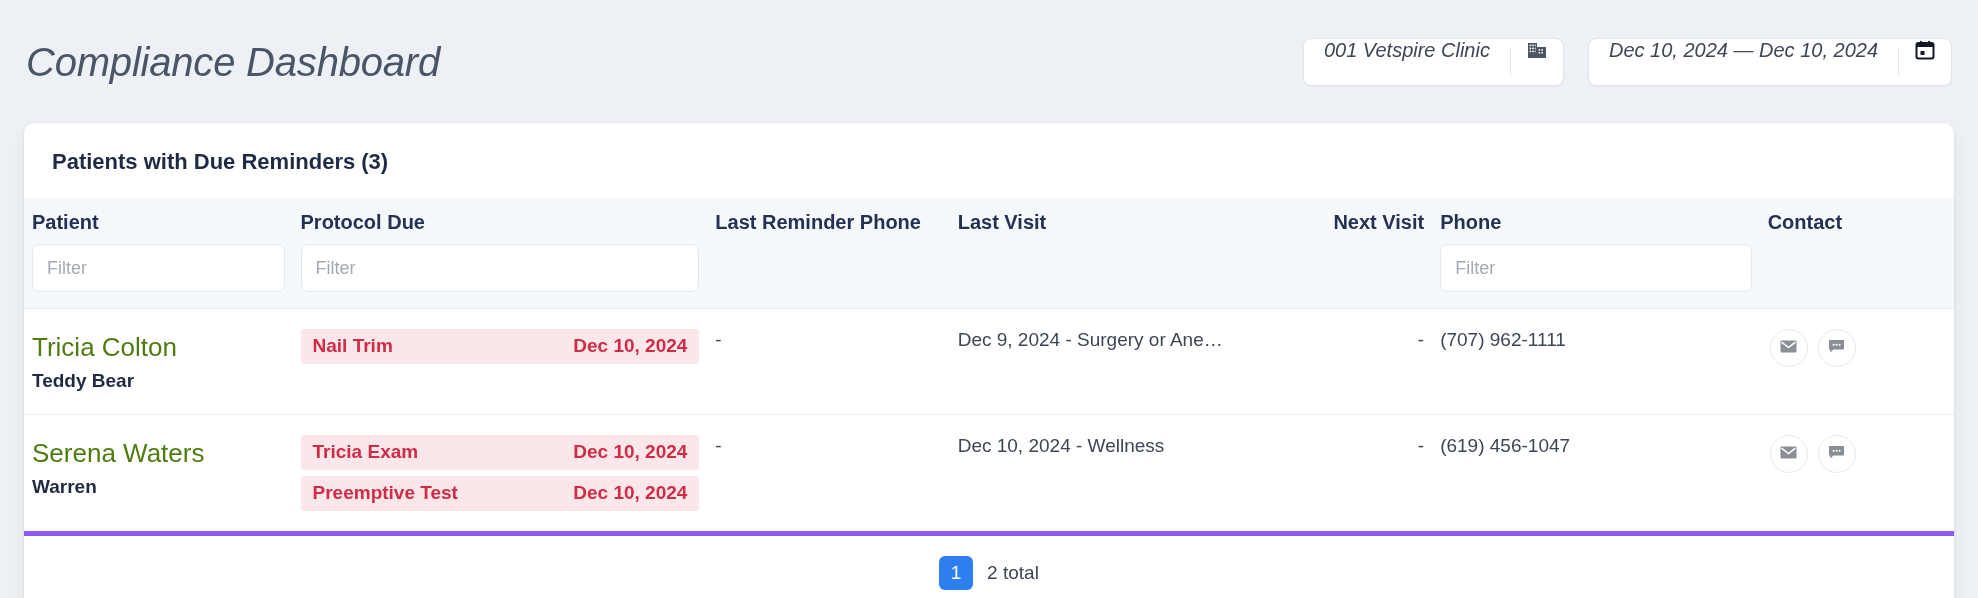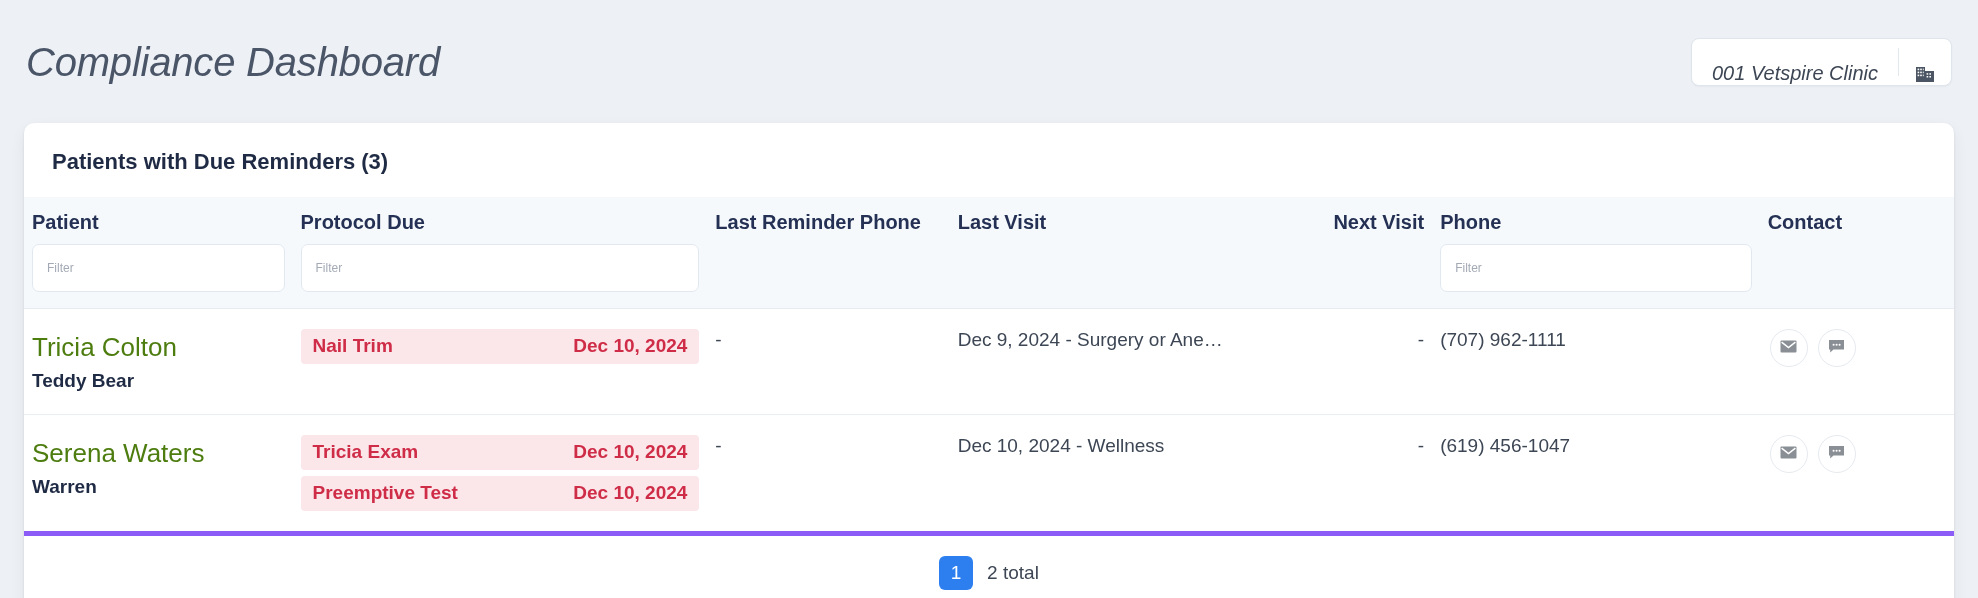--- a/index.html
+++ b/index.html
@@ -42,21 +42,21 @@
     align-items: center;
     gap: 24px;
   }
 
   .pill-control {
     height: 48px;
     background: #ffffff;
     border: 1px solid #dfe5ec;
     border-radius: 8px;
     display: flex;
-    align-items: flex-end;
+    align-items: flex-start;
     box-shadow: 0 1px 2px rgba(16,24,40,0.04);
   }
 
   .pill-control .ctl-text {
     font-size: 20px;
     color: #3d4654;
     padding: 0 20px;
     white-space: nowrap;
   }
 
@@ -113,21 +113,21 @@
     padding: 0 8px 16px 8px;
     border-bottom: 1px solid #e6ecf2;
   }
 
   .filter-input {
     width: 100%;
     height: 48px;
     border: 1px solid #e2e8f0;
     border-radius: 7px;
     background: #ffffff;
-    font-size: 12px;
+    font-size: 18px;
     font-family: "Liberation Sans", sans-serif;
     color: #3d4654;
     padding: 0 14px;
   }
   .filter-input::placeholder { color: #a4aab5; }
 
   .filter-spacer { height: 40px; }
 
   .grid tbody td {
     padding: 20px 8px;
@@ -268,20 +268,33 @@
             <rect x="6.2" y="11.6" width="1.6" height="1.6" fill="#ffffff"></rect>
             <rect x="8.8" y="11.6" width="0.9" height="1.6" fill="#ffffff"></rect>
             <rect x="12.6" y="10.2" width="1.6" height="1.5" fill="#ffffff"></rect>
             <rect x="15.4" y="10.2" width="1.6" height="1.5" fill="#ffffff"></rect>
             <rect x="12.6" y="13" width="1.6" height="1.5" fill="#ffffff"></rect>
             <rect x="15.4" y="13" width="1.6" height="1.5" fill="#ffffff"></rect>
           </svg>
         </span>
       </div>
 
+      <div class="pill-control">
+        <span class="ctl-text">Dec 10, 2024 — Dec 10, 2024</span>
+        <span class="ctl-sep"></span>
+        <span class="ctl-icon">
+          <svg width="22" height="22" viewBox="0 0 22 22" aria-hidden="true">
+            <rect x="2.5" y="4" width="17" height="15.5" rx="2" fill="none" stroke="#111827" stroke-width="2"></rect>
+            <rect x="2.5" y="4" width="17" height="4" fill="#111827"></rect>
+            <rect x="6" y="1.8" width="2" height="4" rx="1" fill="#111827"></rect>
+            <rect x="14" y="1.8" width="2" height="4" rx="1" fill="#111827"></rect>
+            <rect x="6.5" y="12" width="4" height="4" fill="#111827"></rect>
+          </svg>
+        </span>
+      </div>
 
     </div>
   </div>
 
   <div class="card">
 
     <div class="card-title">Patients with Due Reminders (3)</div>
 
     <table class="grid">
       <colgroup>

